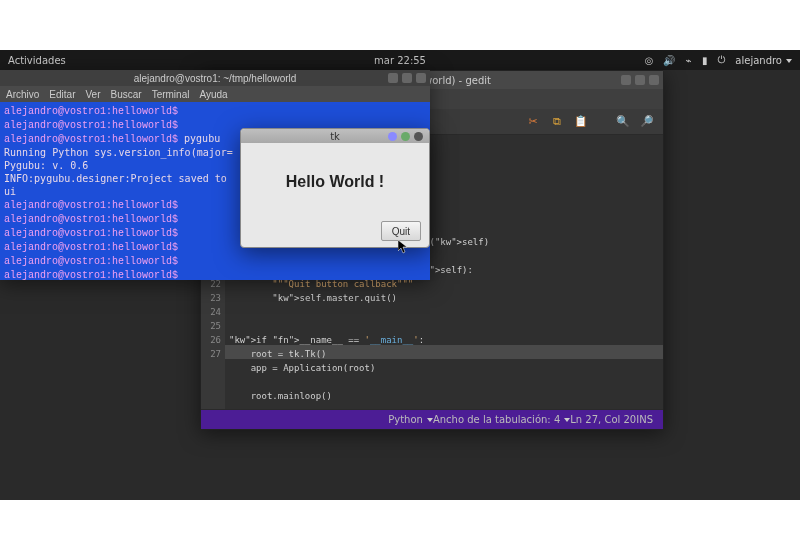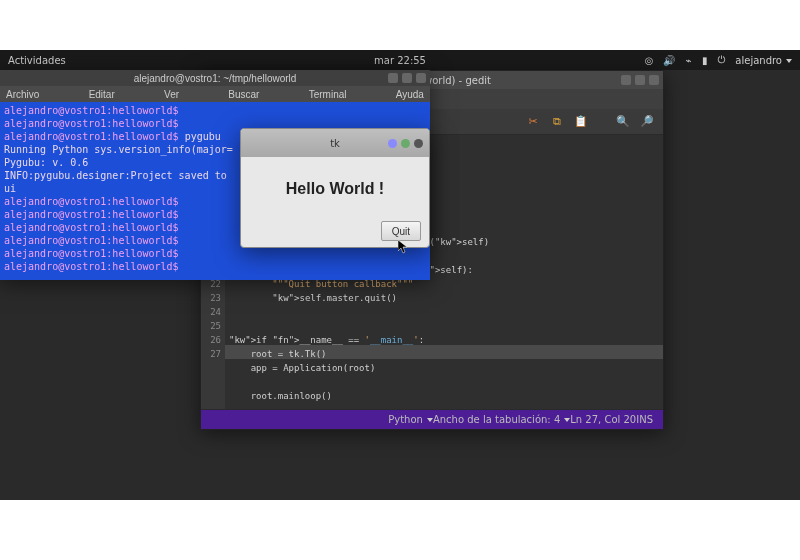--- a/index.html
+++ b/index.html
@@ -79,34 +79,34 @@
     display: flex; flex-direction: column;
   }
   .term-titlebar {
     height: 16px; background: #3f3f3f; color: #ccc;
     display:flex; align-items:center; justify-content:center; font: 10px sans-serif;
     position: relative;
   }
   .term-titlebar .winbtns { position:absolute; right:4px; display:flex; gap:4px; }
   .term-menubar {
     height: 16px; background: #4a4a4a; color: #ccc;
-    display:flex; align-items:center; gap:10px; padding:0 6px; font: 10px sans-serif; justify-content: space-between;
+    display:flex; align-items:center; gap:10px; padding:0 6px; font: 10px sans-serif;
   }
   .term-body { flex:1; padding: 2px 4px; overflow:hidden; }
-  .prompt { color: #f0a0f0; }
+  .prompt { color: #f0a0f0; font-family: Liberation Mono, monospace; }
 
   
   .tk {
     position: absolute; top: 128px; left: 240px; width: 190px; height: 120px;
     background: #e8e8e8; border: 1px solid #888; border-radius: 4px;
     box-shadow: 0 6px 24px rgba(0,0,0,0.5);
     display: flex; flex-direction: column;
   }
   .tk-titlebar {
-    height: 28px; background: linear-gradient(#bfbfbf,#a8a8a8);
+    height: 14px; background: linear-gradient(#bfbfbf,#a8a8a8);
     border-radius: 4px 4px 0 0;
     display: flex; align-items: center; padding: 0 6px;
     font-size: 10px; color: #333; position: relative;
   }
   .tk-titlebar .center { position:absolute; left:50%; transform:translateX(-50%); }
   .tk-dots { position:absolute; right:6px; display:flex; gap:4px; }
   .tk-dot { width:9px; height:9px; border-radius:50%; }
   .tk-body { flex:1; display:flex; align-items:center; justify-content:center; }
   .tk-label { font: bold 16px sans-serif; color:#222; }
   .tk-btnrow { height: 26px; display:flex; justify-content:flex-end; padding: 0 8px 6px 0; }

